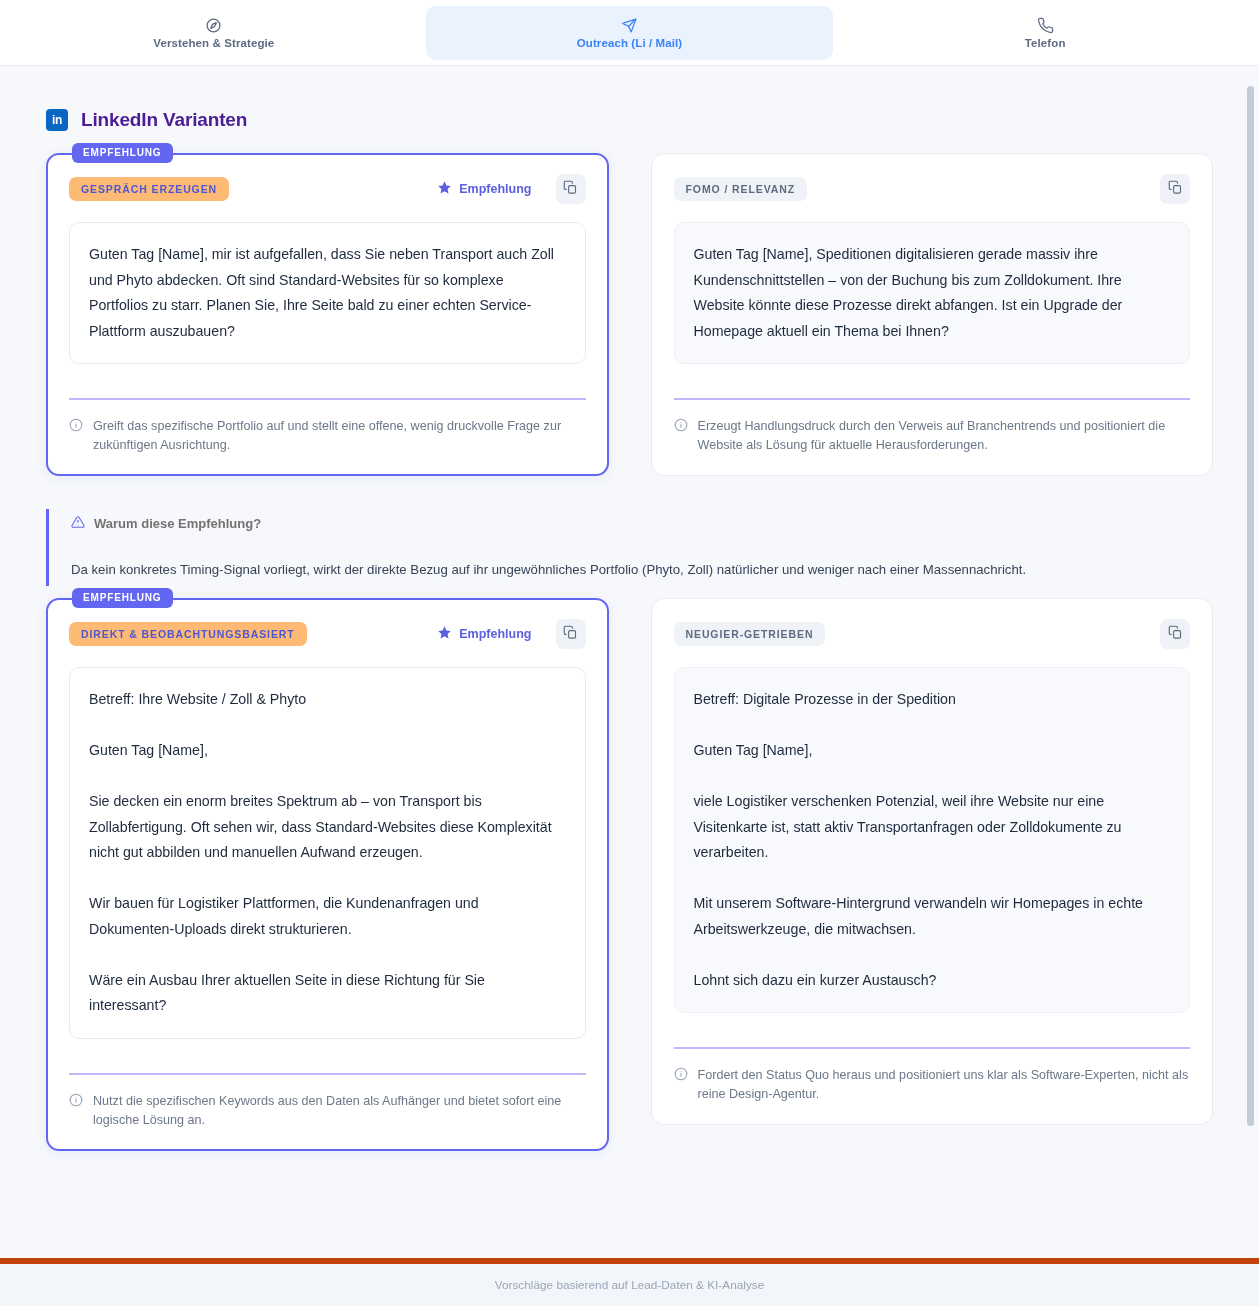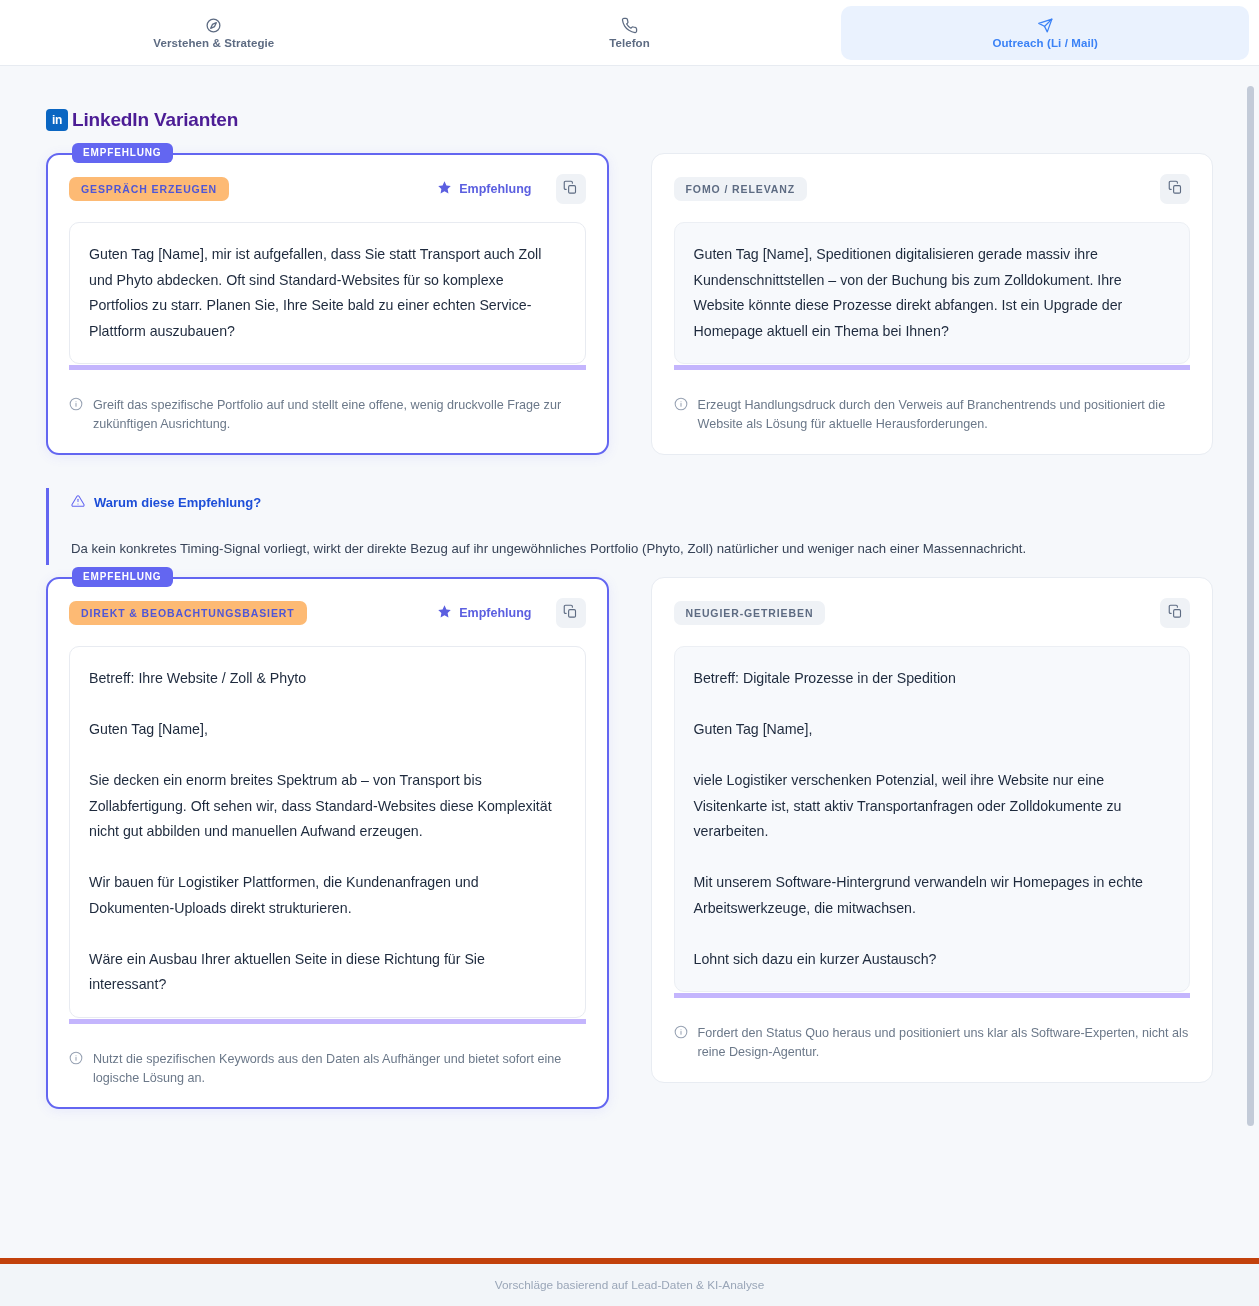--- a/index.html
+++ b/index.html
@@ -72,21 +72,21 @@
     top: 20px; right: 5px;
     width: 7px; height: 1040px;
     border-radius: 4px;
     background: #c3cbd8;
   }
 
   
   .section-head {
     display: flex;
     align-items: center;
-    gap: 4px;
+    gap: 13px;
     padding-top: 43px;
     padding-bottom: 10px;
   }
   .section-head.email { padding-top: 60px; }
   .section-title {
     font-size: 19px;
     font-weight: bold;
     color: #4c1d95;
     letter-spacing: -.15px;
   }
@@ -188,42 +188,42 @@
     font-size: 14.2px;
     line-height: 25.5px;
     color: #1e2a3d;
     white-space: pre-wrap;
   }
   .card.recommended .msg { background: #ffffff; border-color: #e8ebf1; }
 
   .note {
     display: flex;
     gap: 10px;
-    margin-top: 1px;
-    padding-top: 26px;
-    border-top: 5px solid #c4b5fd;
+    margin-top: 34px;
+    padding-top: 17px;
+    border-top: 2px solid #c4b5fd;
     font-size: 12.6px;
     line-height: 19px;
     color: #6b7889;
   }
   .note-ico { flex: 0 0 auto; line-height: 0; margin-top: 1px; }
 
   
   .why {
     margin-top: 33px;
     border-left: 3px solid #6366f1;
     padding: 6px 0 6px 22px;
   }
   .why-head {
     display: flex;
     align-items: center;
     gap: 9px;
     font-size: 13px;
     font-weight: bold;
-    color: #1d4ed8;
+    color: #737373;
     margin-bottom: 17px;
   }
   .why-body {
     font-size: 13.2px;
     line-height: 20px;
     color: #374357;
     margin-top: 28px;
   }
 
   
@@ -250,38 +250,38 @@
     <button class="tab">
       <span class="tab-ico">
         <svg width="17" height="17" viewBox="0 0 24 24" fill="none" stroke="#5d6b82" stroke-width="1.8" stroke-linecap="round" stroke-linejoin="round">
           <circle cx="12" cy="12" r="9"></circle>
           <polygon points="16,8 13.5,13.5 8,16 10.5,10.5"></polygon>
         </svg>
       </span>
       <span class="tab-label">Verstehen &amp; Strategie</span>
     </button>
 
-    <button class="tab">
-      <span class="tab-ico">
-        <svg width="17" height="17" viewBox="0 0 24 24" fill="none" stroke="#5d6b82" stroke-width="1.8" stroke-linecap="round" stroke-linejoin="round">
-          <path d="M22 16.9v3a2 2 0 0 1-2.2 2 19.8 19.8 0 0 1-8.6-3.1 19.5 19.5 0 0 1-6-6A19.8 19.8 0 0 1 2.1 4.2 2 2 0 0 1 4.1 2h3a2 2 0 0 1 2 1.7c.1 1 .3 1.9.6 2.8a2 2 0 0 1-.5 2.1L8 9.8a16 16 0 0 0 6 6l1.2-1.2a2 2 0 0 1 2.1-.5c.9.3 1.8.5 2.8.6a2 2 0 0 1 1.7 2z"></path>
-        </svg>
-      </span>
-      <span class="tab-label">Telefon</span>
-    </button>
-
     <button class="tab active">
       <span class="tab-ico">
         <svg width="17" height="17" viewBox="0 0 24 24" fill="none" stroke="#3b82f6" stroke-width="1.8" stroke-linecap="round" stroke-linejoin="round">
           <path d="M21 3 10.5 13.5"></path>
           <path d="M21 3 14.5 21l-4-8-8-4z"></path>
         </svg>
       </span>
       <span class="tab-label">Outreach (Li / Mail)</span>
     </button>
+
+    <button class="tab">
+      <span class="tab-ico">
+        <svg width="17" height="17" viewBox="0 0 24 24" fill="none" stroke="#5d6b82" stroke-width="1.8" stroke-linecap="round" stroke-linejoin="round">
+          <path d="M22 16.9v3a2 2 0 0 1-2.2 2 19.8 19.8 0 0 1-8.6-3.1 19.5 19.5 0 0 1-6-6A19.8 19.8 0 0 1 2.1 4.2 2 2 0 0 1 4.1 2h3a2 2 0 0 1 2 1.7c.1 1 .3 1.9.6 2.8a2 2 0 0 1-.5 2.1L8 9.8a16 16 0 0 0 6 6l1.2-1.2a2 2 0 0 1 2.1-.5c.9.3 1.8.5 2.8.6a2 2 0 0 1 1.7 2z"></path>
+        </svg>
+      </span>
+      <span class="tab-label">Telefon</span>
+    </button>
   </div>
 
   <div class="scrollarea">
 
     <div class="section-head">
       <span class="li-logo">in</span>
       <span class="section-title">LinkedIn Varianten</span>
     </div>
 
     <div class="grid">
@@ -300,21 +300,21 @@
           </span>
           <button class="copy-btn">
             <span>
               <svg width="15" height="15" viewBox="0 0 24 24" fill="none" stroke="#5d6b82" stroke-width="1.8" stroke-linecap="round" stroke-linejoin="round">
                 <rect x="9" y="9" width="11" height="12" rx="2"></rect>
                 <path d="M5 15H4a2 2 0 0 1-2-2V4a2 2 0 0 1 2-2h9a2 2 0 0 1 2 2v1"></path>
               </svg>
             </span>
           </button>
         </div>
-        <div class="msg">Guten Tag [Name], mir ist aufgefallen, dass Sie statt Transport auch Zoll und Phyto abdecken. Oft sind Standard-Websites für so komplexe Portfolios zu starr. Planen Sie, Ihre Seite bald zu einer echten Service-Plattform auszubauen?</div>
+        <div class="msg">Guten Tag [Name], mir ist aufgefallen, dass Sie neben Transport auch Zoll und Phyto abdecken. Oft sind Standard-Websites für so komplexe Portfolios zu starr. Planen Sie, Ihre Seite bald zu einer echten Service-Plattform auszubauen?</div>
         <div class="note">
           <span class="note-ico">
             <svg width="14" height="14" viewBox="0 0 24 24" fill="none" stroke="#97a2b3" stroke-width="1.8" stroke-linecap="round">
                 <circle cx="12" cy="12" r="10"></circle>
                 <path d="M12 16v-5"></path>
                 <path d="M12 8h.01"></path>
               </svg>
           </span>
           <span>Greift das spezifische Portfolio auf und stellt eine offene, wenig druckvolle Frage zur zukünftigen Ausrichtung.</span>
         </div>

